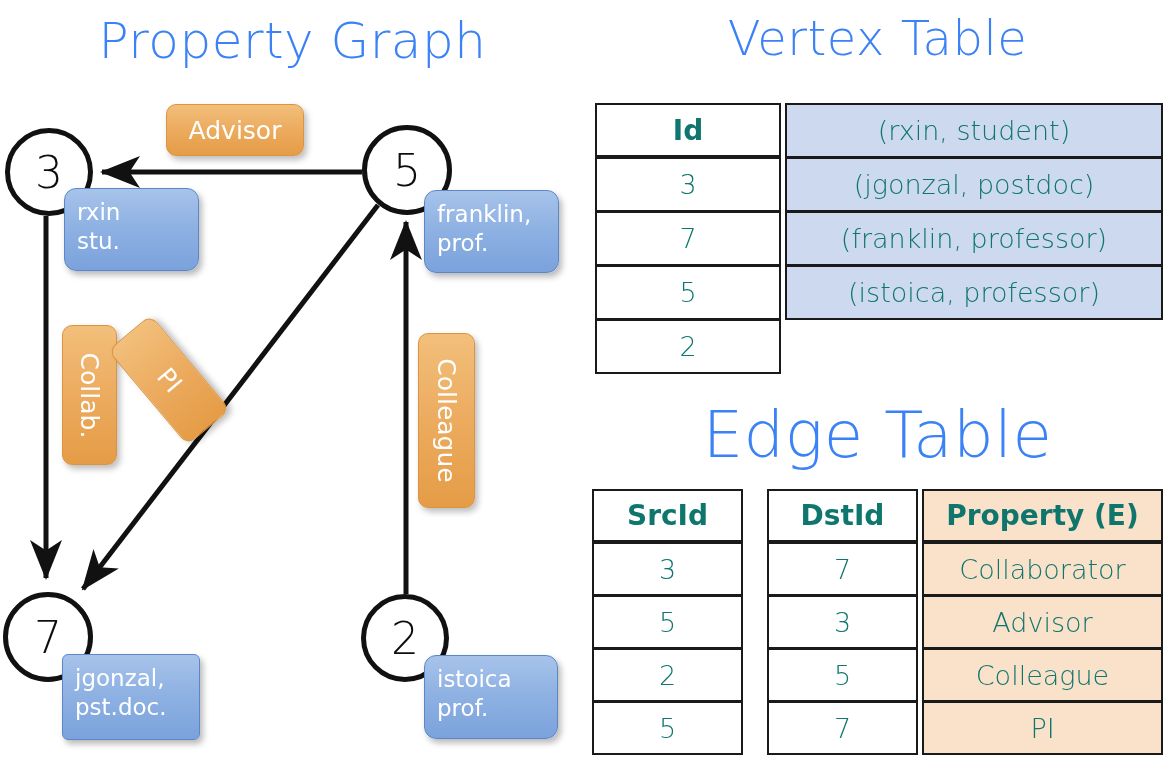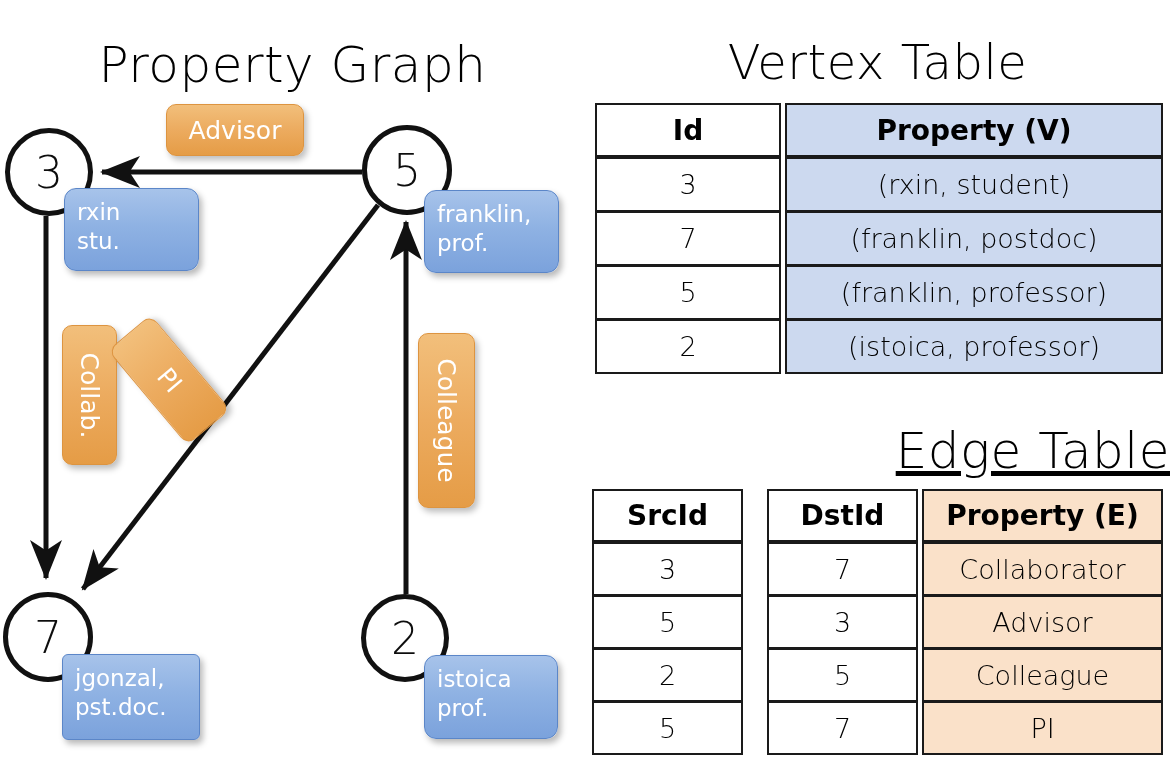--- a/index.html
+++ b/index.html
@@ -10,28 +10,27 @@
     overflow:hidden;
     position:relative;
   }
   .panel{position:absolute;}
 
   
   .big-title{
     position:absolute;
     font-family:"DejaVu Sans", sans-serif;
     font-weight:300;
-    color:#000000;
+    color:#3b82f6;
     letter-spacing:0.5px;
     white-space:nowrap;
-    margin-top:24px;
   }
   #title-property-graph{ left:0; top:12px; width:585px; text-align:center; font-size:50px; }
   #title-vertex-table{ left:585px; top:10px; width:585px; text-align:center; font-size:48px; }
-  #title-edge-table{ left:585px; top:398px; width:585px; text-align:right; font-size:50px;text-decoration:underline; }
+  #title-edge-table{ left:585px; top:398px; width:585px; text-align:center; font-size:64px; }
 
   
   #graph-area{ left:0; top:0; width:585px; height:760px; }
   #graph-svg{ position:absolute; left:0; top:0; width:585px; height:760px; }
 
   .node-circle{
     position:absolute;
     border:5px solid #111;
     border-radius:50%;
     background:#fff;
@@ -87,21 +86,21 @@
   .tbl{ position:absolute; }
   .tcol{ position:absolute; box-sizing:border-box; }
   .tcell{
     box-sizing:border-box;
     border:2px solid #1a1a1a;
     border-bottom-width:1px;
     display:flex;align-items:center;justify-content:center;
     font-family:"DejaVu Sans", sans-serif;
     font-weight:300;
     font-size:27px;
-    color:#000000;
+    color:#0f766e;
     white-space:nowrap;
   }
   .tcell.first{ border-bottom-width:2px; }
   .tcell.last{ border-bottom-width:2px; }
   .tcell.hdr{ font-weight:700; font-size:28px; }
   .fill-blue{ background:#ccd9ef; }
   .fill-peach{ background:#fae1c9; }
 </style>
 </head>
 <body>
@@ -182,23 +181,22 @@
 
   <div class="tcol" style="left:595px; top:103px; width:186px;">
     <div class="tcell hdr first" style="height:54px;">Id</div>
     <div class="tcell" style="height:54px;">3</div>
     <div class="tcell" style="height:54px;">7</div>
     <div class="tcell" style="height:54px;">5</div>
     <div class="tcell last" style="height:55px;">2</div>
   </div>
 
   <div class="tcol" style="left:785px; top:103px; width:378px;">
-    <div class="tcell hdr first fill-blue" style="height:54px;">Property (V)</div>
     <div class="tcell fill-blue" style="height:54px;">(rxin, student)</div>
-    <div class="tcell fill-blue" style="height:54px;">(franklin, postdoc)</div>
+    <div class="tcell fill-blue" style="height:54px;">(jgonzal, postdoc)</div>
     <div class="tcell fill-blue" style="height:54px;">(franklin, professor)</div>
     <div class="tcell last fill-blue" style="height:55px;">(istoica, professor)</div>
   </div>
 </div>
 
 <div class="tbl" id="edge-table" style="left:0;top:0;">
 
   <div class="tcol" style="left:592px; top:489px; width:151px;border-radius:17px;">
     <div class="tcell hdr first" style="height:53px;">SrcId</div>
     <div class="tcell" style="height:53px;">3</div>

